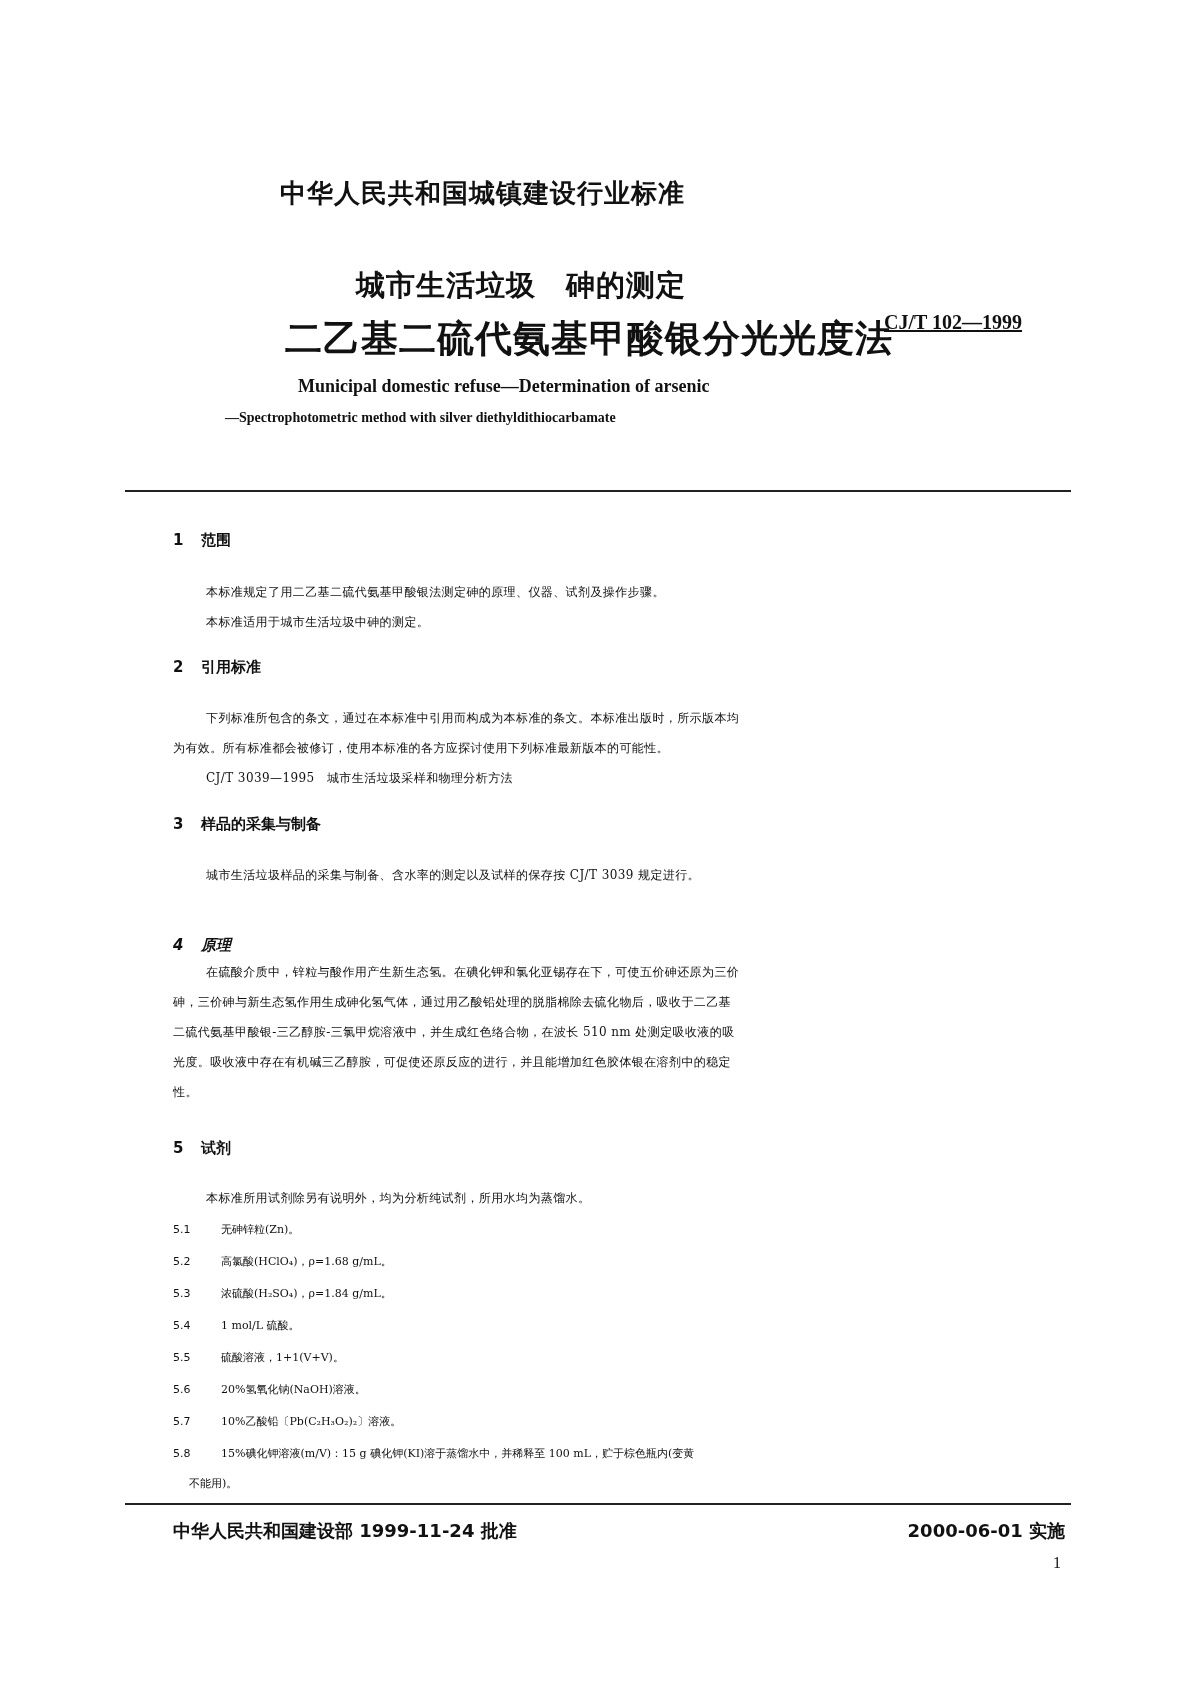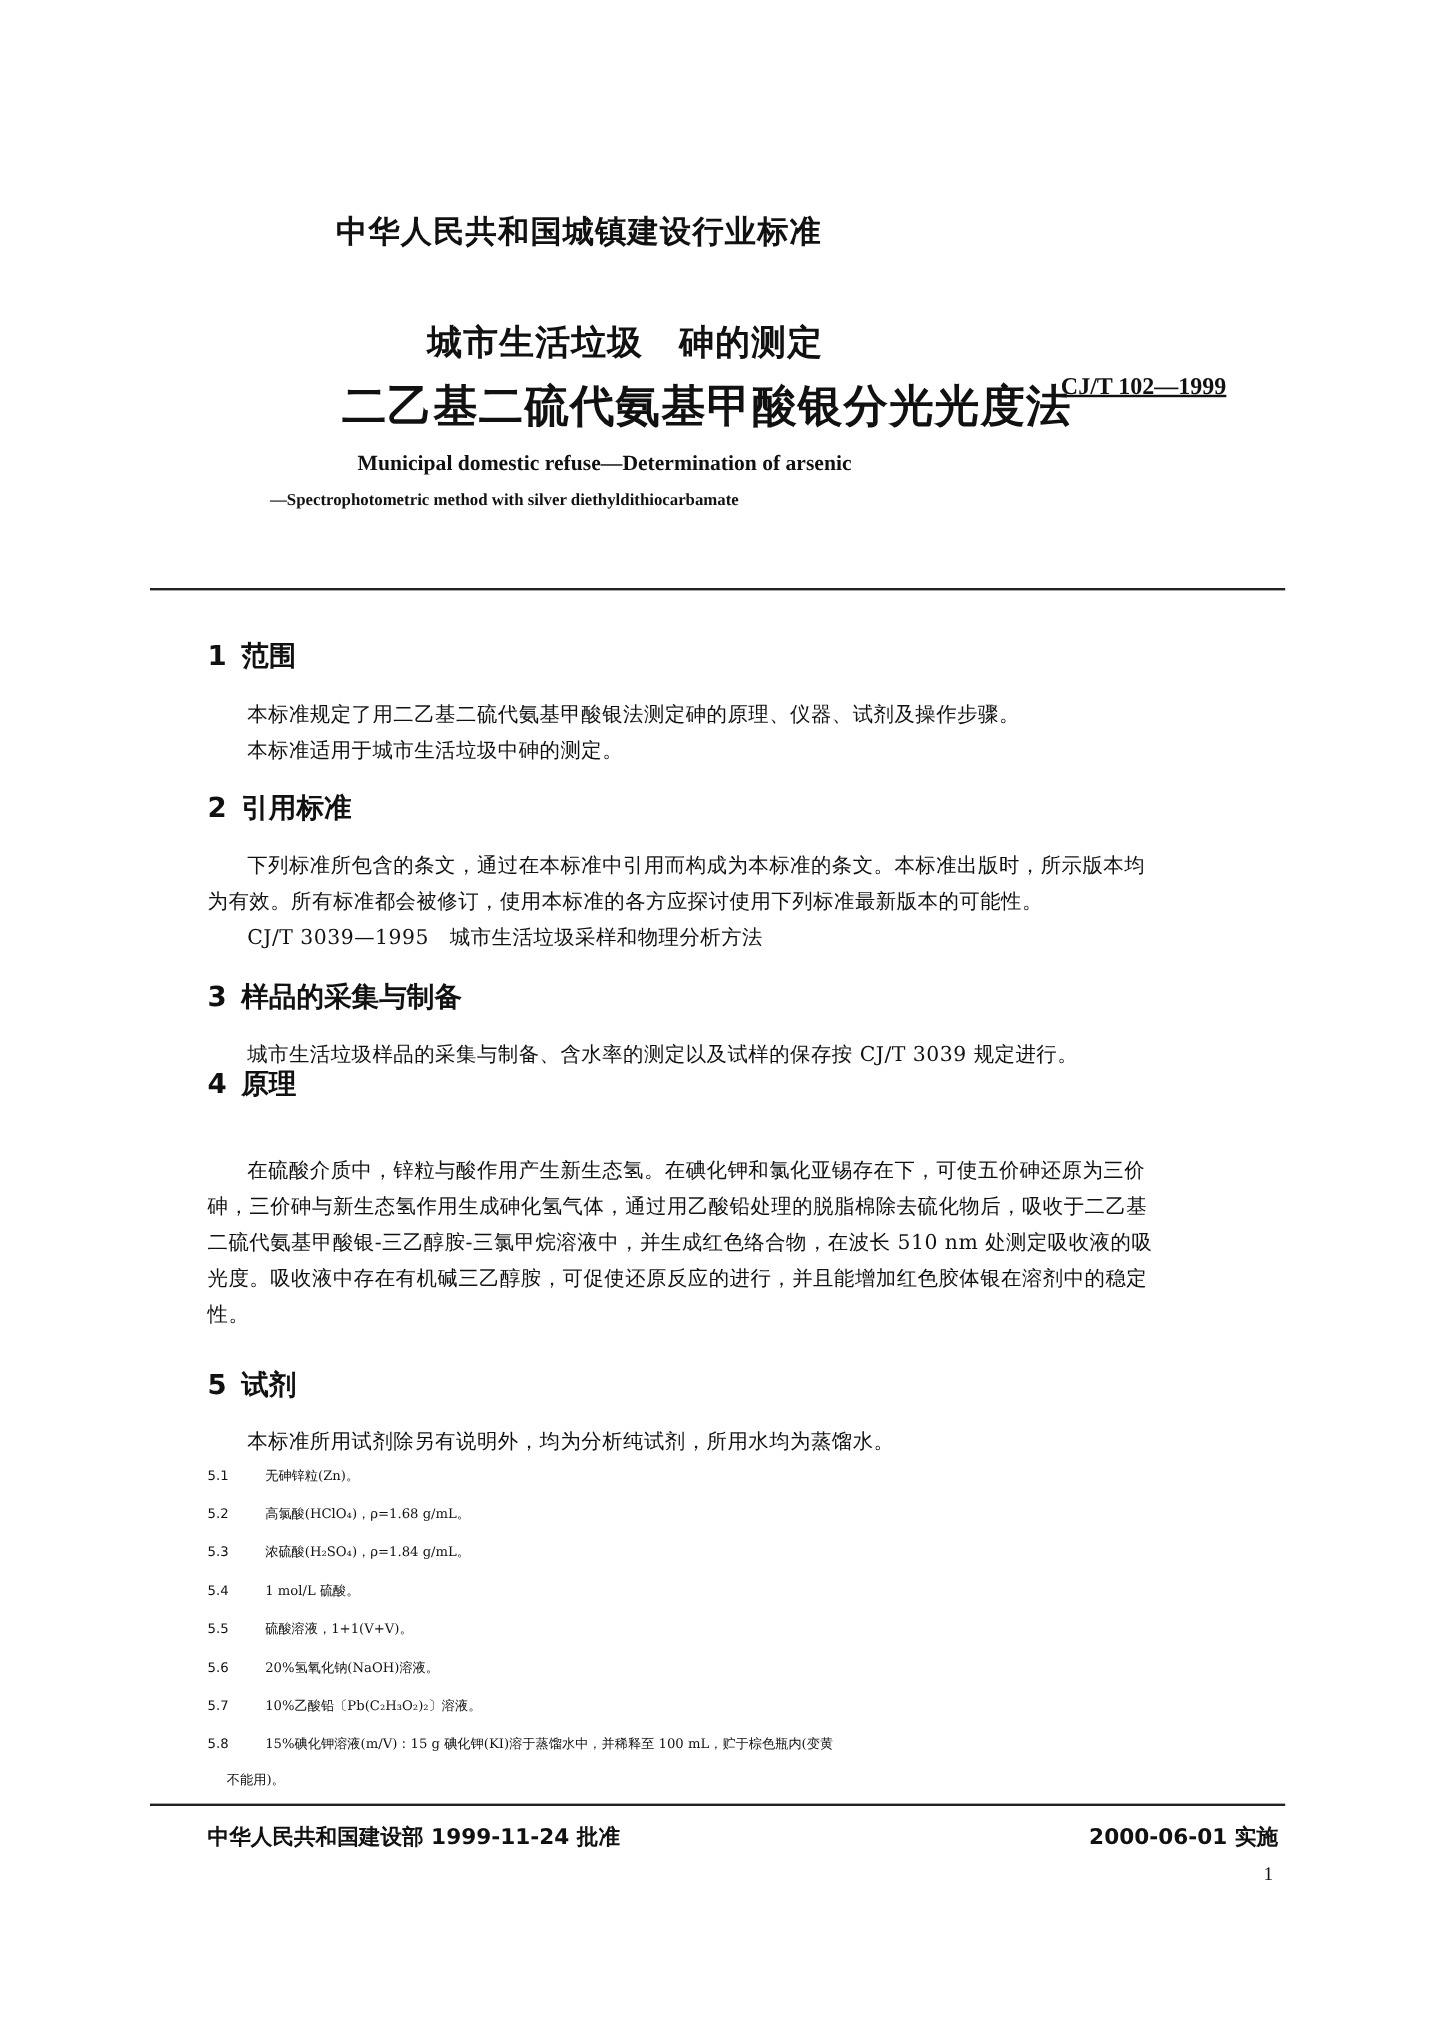--- a/index.html
+++ b/index.html
@@ -8,23 +8,23 @@
   .sans { font-family: "DejaVu Sans", "Liberation Sans", sans-serif; }
   .serif { font-family: "Liberation Serif", "DejaVu Serif", serif; }
   .bold { font-weight: bold; }
   .std-header { left: 0; width: 100%; top: 176px; text-align: left; padding-left: 232px; box-sizing: border-box; font-size: 26px; letter-spacing: 1px; }
   .title1 { left: 308px; top: 266px; font-size: 29px; letter-spacing: 1px; }
   .title2 { left: 237px; top: 314px; font-size: 37px; letter-spacing: 1px; }
   .stdcode { left: 836px; top: 311px; font-size: 20px; text-decoration: underline; }
   .en1 { left: 250px; top: 376px; font-size: 18px; }
   .en2 { left: 177px; top: 410px; font-size: 14px; }
   .rule { position: absolute; left: 125px; width: 946px; height: 2px; background: #222; }
-  .h { font-size: 23px; }
+  .h { font-size: 15px; }
   .h .num { display: inline-block; width: 28px; }
-  .p { font-size: 17px; letter-spacing: 0.4px; }
+  .p { font-size: 12px; letter-spacing: 0.4px; }
   .item { font-size: 11px; }
   .item .num { display: inline-block; width: 48px; font-family: "DejaVu Sans", "Liberation Sans", sans-serif; }
   .footer-left { left: 125px; top: 1519px; font-size: 18px; }
   .footer-right { right: 126px; top: 1519px; font-size: 18px; }
   .pageno { right: 130px; top: 1554px; font-size: 16px; }
 </style>
 </head>
 <body>
 
 <div class="abs std-header sans bold">中华人民共和国城镇建设行业标准</div>
@@ -47,21 +47,21 @@
 </div>
 <div class="abs p" style="left:158px; top:710px;">下列标准所包含的条文，通过在本标准中引用而构成为本标准的条文。本标准出版时，所示版本均</div>
 <div class="abs p" style="left:125px; top:740px;">为有效。所有标准都会被修订，使用本标准的各方应探讨使用下列标准最新版本的可能性。</div>
 <div class="abs p" style="left:158px; top:770px;">CJ/T 3039—1995　城市生活垃圾采样和物理分析方法</div>
 
 <div class="abs h sans bold" style="left:125px; top:815px;">
   <span class="num">3</span><span>样品的采集与制备</span>
 </div>
 <div class="abs p" style="left:158px; top:867px;">城市生活垃圾样品的采集与制备、含水率的测定以及试样的保存按 CJ/T 3039 规定进行。</div>
 
-<div class="abs h sans bold" style="left:125px; top:888px;">
+<div class="abs h sans bold" style="left:125px; top:936px;font-style:italic;">
   <span class="num">4</span><span>原理</span>
 </div>
 <div class="abs p" style="left:158px; top:964px;">在硫酸介质中，锌粒与酸作用产生新生态氢。在碘化钾和氯化亚锡存在下，可使五价砷还原为三价</div>
 <div class="abs p" style="left:125px; top:994px;">砷，三价砷与新生态氢作用生成砷化氢气体，通过用乙酸铅处理的脱脂棉除去硫化物后，吸收于二乙基</div>
 <div class="abs p" style="left:125px; top:1024px;">二硫代氨基甲酸银-三乙醇胺-三氯甲烷溶液中，并生成红色络合物，在波长 510 nm 处测定吸收液的吸</div>
 <div class="abs p" style="left:125px; top:1054px;">光度。吸收液中存在有机碱三乙醇胺，可促使还原反应的进行，并且能增加红色胶体银在溶剂中的稳定</div>
 <div class="abs p" style="left:125px; top:1084px;">性。</div>
 
 <div class="abs h sans bold" style="left:125px; top:1139px;">
   <span class="num">5</span><span>试剂</span>

